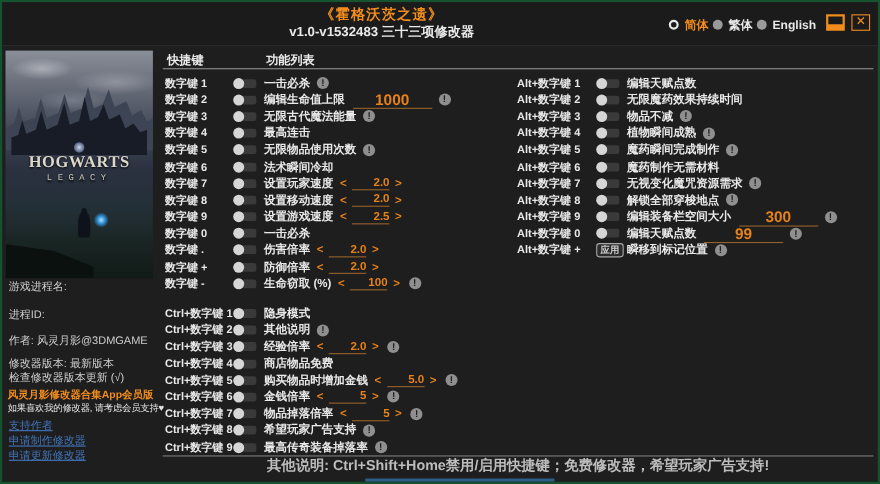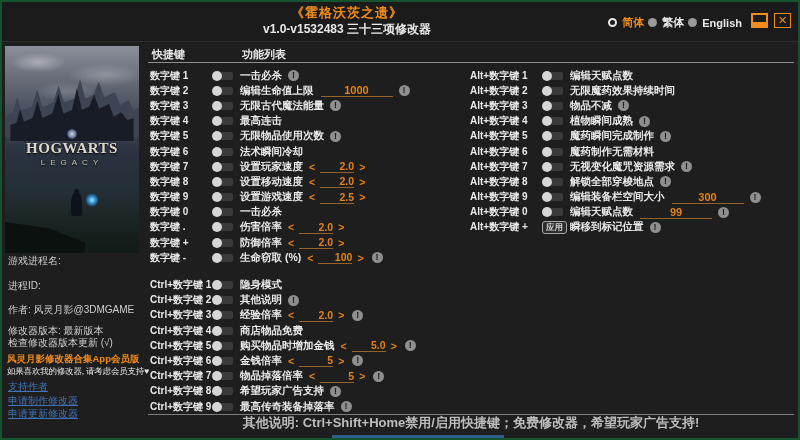--- a/index.html
+++ b/index.html
@@ -35,21 +35,21 @@
       radial-gradient(45px 14px at 45% 22%, rgba(180,184,196,.30), transparent 70%); }
   .castle-far { position:absolute; left:0; top:12%; width:100%; height:32%; background:#3d4554;
     clip-path:polygon(0 100%,0 70%,6% 62%,9% 40%,12% 60%,20% 55%,24% 28%,28% 55%,36% 48%,40% 22%,44% 48%,52% 42%,56% 12%,60% 42%,66% 36%,70% 16%,74% 40%,82% 32%,86% 52%,92% 44%,96% 60%,100% 55%,100% 100%); }
   .castle-near { position:absolute; left:4%; top:18%; width:92%; height:28%; background:#171c26;
     clip-path:polygon(0 100%,0 72%,5% 68%,8% 45%,11% 66%,18% 60%,22% 30%,26% 60%,34% 52%,39% 18%,43% 52%,50% 46%,54% 8%,58% 46%,64% 40%,68% 20%,72% 44%,80% 36%,84% 58%,90% 50%,95% 64%,100% 60%,100% 100%); }
   .cover-logo { position:absolute; left:0; top:40%; width:100%; text-align:center; }
   .cover-crest { width:10px; height:10px; margin:0 auto 1px auto; border-radius:50%;
     background:radial-gradient(circle,#cfd6e6 0%,#5a6a8a 60%,transparent 75%); }
   .cover-title1 { font-family:"Liberation Serif","DejaVu Serif",serif; font-size:15px; font-weight:bold;
     color:#ddd8cb; letter-spacing:0.5px; text-shadow:0 1px 2px #000; }
-  .cover-title2 { font-family:Liberation Sans, sans-serif; font-size:8px; color:#c9c4b6;
+  .cover-title2 { font-family:Liberation Mono, monospace; font-size:8px; color:#c9c4b6;
     letter-spacing:5px; margin-top:1px; text-shadow:0 1px 2px #000; }
   .cover-figure { position:absolute; left:49%; bottom:18%; width:11px; height:24px; background:#0e131b;
     border-radius:45% 45% 18% 18%; }
   .cover-figure::before { content:""; position:absolute; top:-3px; left:3px; width:5px; height:5px; border-radius:50%; background:#0e131b; }
   .cover-glow { position:absolute; left:60%; bottom:22%; width:14px; height:14px; border-radius:50%;
     background:radial-gradient(circle,#aee4ff 0%,#2f8fd4 35%,transparent 70%); }
   .cover-cliff { position:absolute; left:0; bottom:0; width:60%; height:20%; background:#0b110e;
     clip-path:polygon(0 100%,0 25%,55% 40%,100% 75%,100% 100%); }
   .side-label { position:absolute; left:6px; font-size:10px; color:#cfcfcf; white-space:nowrap; }
   .side-promo-title { position:absolute; left:5px; font-size:9.5px; font-weight:bold; color:#f18c1d; white-space:nowrap; }
@@ -67,21 +67,21 @@
   #rows-left  .hotkey { width:62px; }
   #rows-right .hotkey { width:72px; }
   .control-slot { flex:0 0 auto; width:28px; display:flex; align-items:center; }
   .toggle { display:inline-flex; align-items:center; cursor:pointer; }
   .knob { width:10px; height:10px; border-radius:50%; background:#d6d6d6; position:relative; z-index:1; }
   .track { width:13px; height:8px; background:#3a3a3a; border-radius:2px; margin-left:-2px; }
   .apply-btn { border:1px solid #a8a8a8; border-radius:3px; background:#2b2b2b; color:#cfcfcf;
     font-size:8.5px; font-weight:bold; padding:1px 3px; line-height:1.1; cursor:pointer;
     font-family:"Liberation Sans","DejaVu Sans",sans-serif; }
   .fn-label { font-size:10.5px; font-weight:bold; color:#e9e9e9; }
-  .input-value { margin-left:7px; min-width:72px; text-align:center; font-size:11px; font-weight:bold;
+  .input-value { margin-left:7px; min-width:72px; text-align:center; font-size:14px; font-weight:bold;
     color:#e5821a; border-bottom:1px solid #96622a; cursor:text; }
   .spinner { display:flex; align-items:center; margin-left:4px; }
   .spin-arrow { color:#e5821a; font-size:10.5px; font-weight:bold; padding:0 2px; cursor:pointer; }
   .spin-value { min-width:34px; text-align:right; font-size:10.5px; font-weight:bold;
     color:#e5821a; border-bottom:1px solid #96622a; margin:0 3px; cursor:text; }
   .warn { width:11px; height:11px; border-radius:50%; background:#8f8f8f; color:#1d1d1d;
     font-size:9px; font-weight:bold; text-align:center; line-height:11px; margin-left:6px; flex:0 0 auto; }
   
   .status-sep { position:absolute; left:146px; right:4px; bottom:23px; height:1px; background:#7d7d7d; }
   .status-text { position:absolute; left:146px; right:4px; bottom:6px; text-align:center;

